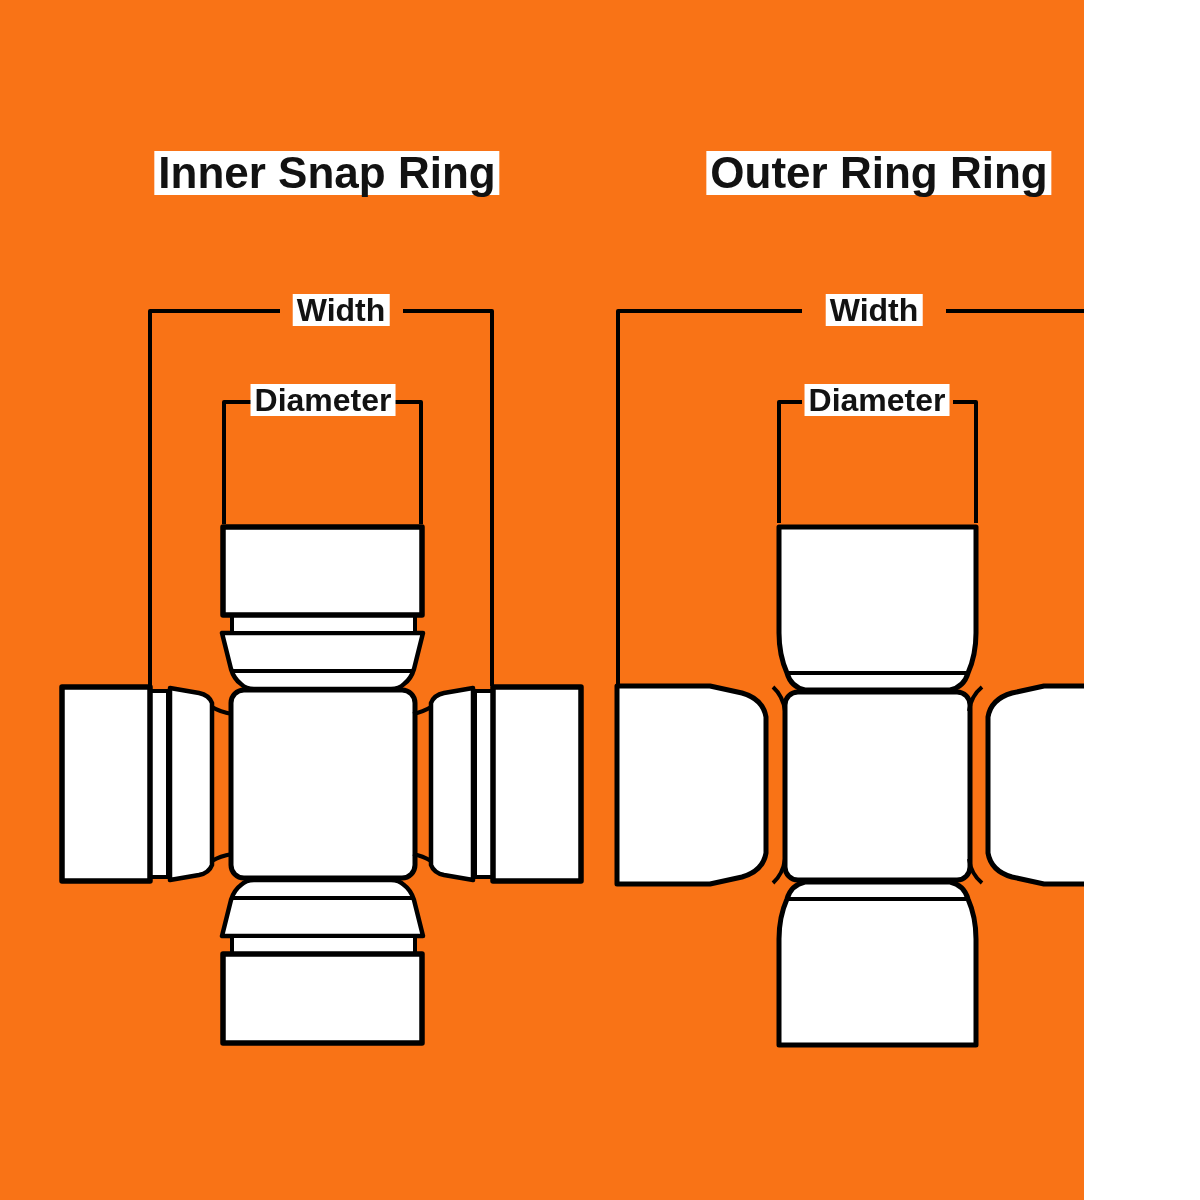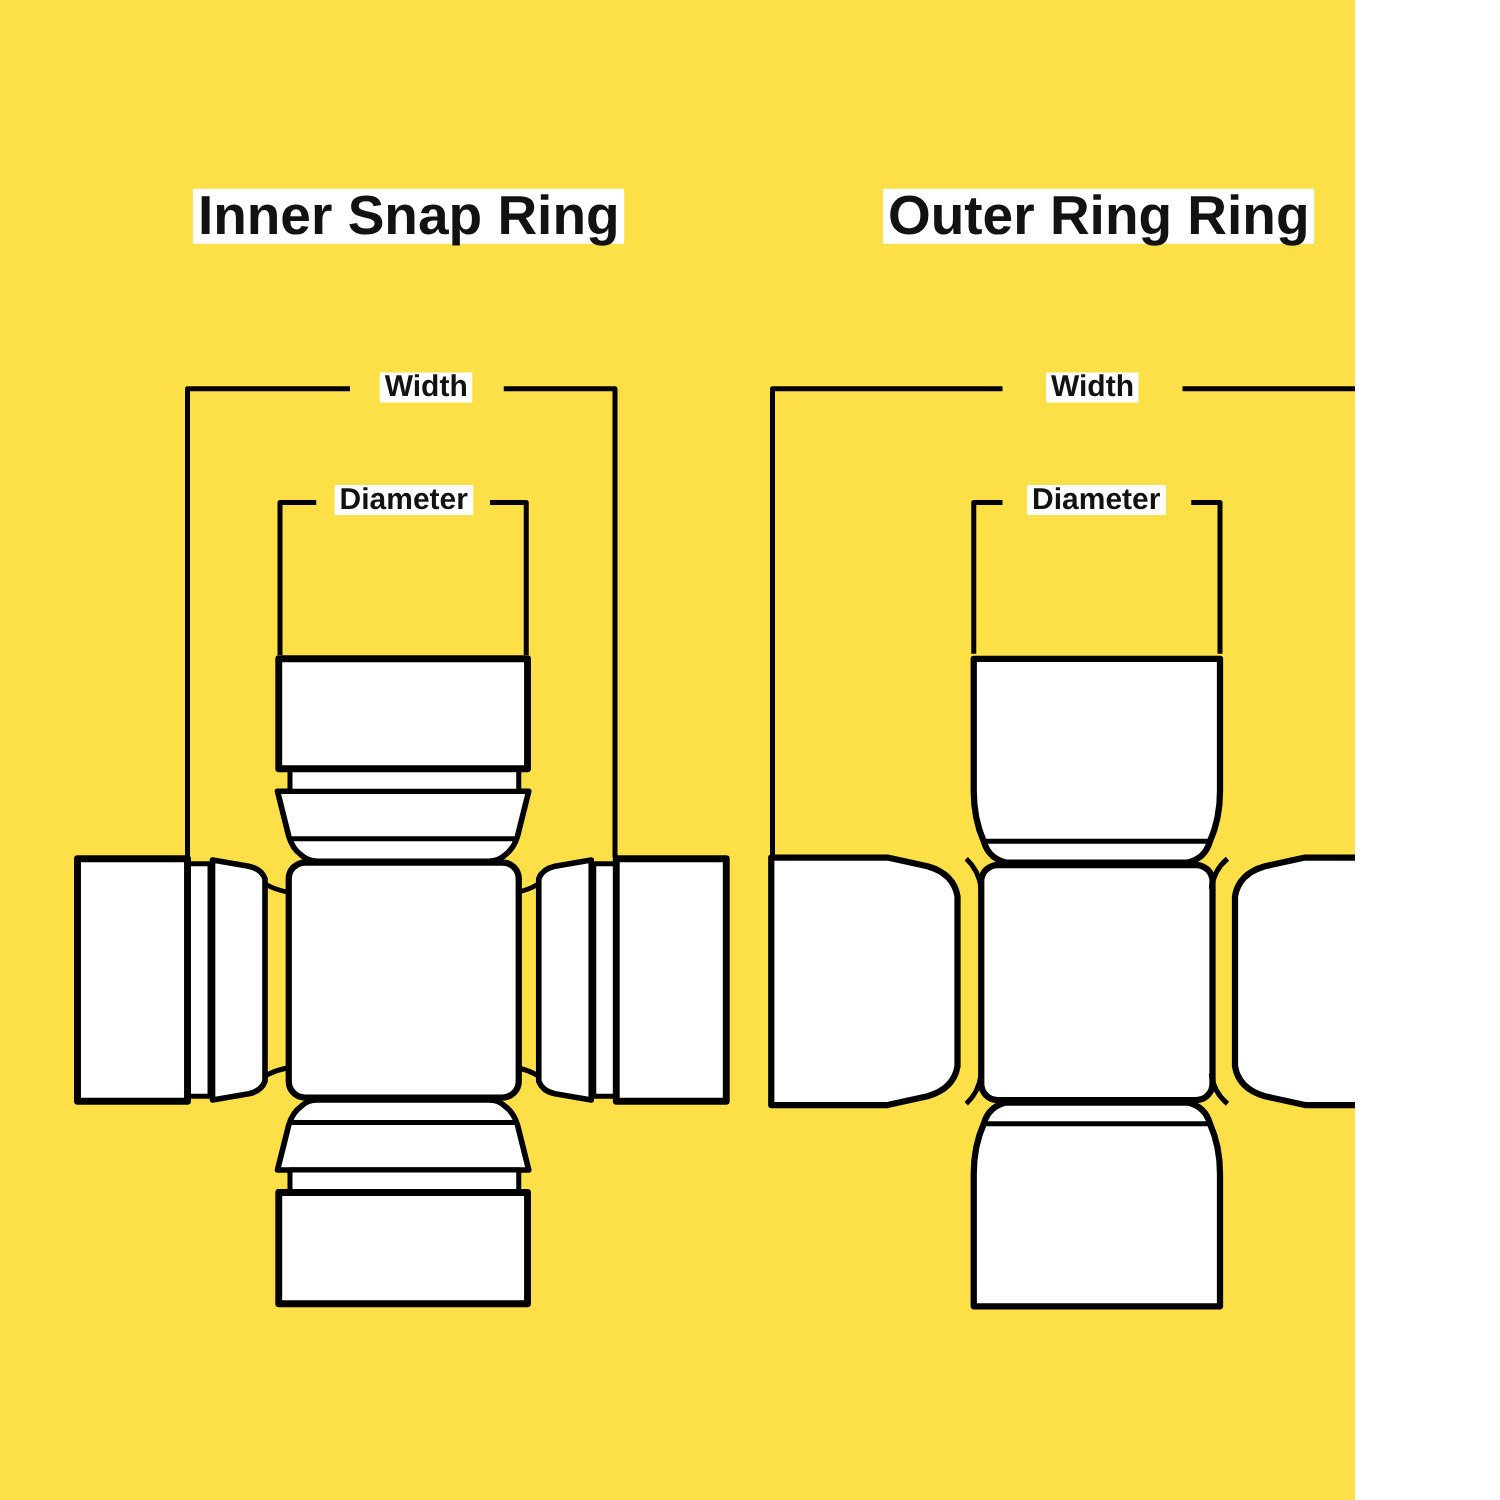--- a/index.html
+++ b/index.html
@@ -5,40 +5,40 @@
   html, body {
     margin: 0;
     padding: 0;
     background: #ffffff;
     font-family: "Liberation Sans", sans-serif;
   }
   .canvas {
     position: relative;
     width: 1084px;
     height: 1200px;
-    background: #fde047;
+    background: #f97316;
     overflow: hidden;
   }
   .canvas svg {
     position: absolute;
     left: 0;
     top: 0;
   }
   .label {
     position: absolute;
     transform: translate(-50%, -50%);
     color: #121212;
     font-weight: 700;
     white-space: nowrap;
     background: #ffffff;
     padding: 0 4px;
     line-height: 1;
   }
   .title { font-size: 44px; letter-spacing: 0px; }
-  .dim   { font-size: 24px; }
+  .dim   { font-size: 32px; }
 </style>
 </head>
 <body>
 
 <div class="canvas">
 
   <svg width="1200" height="1200" viewBox="0 0 1200 1200">
     <g stroke="#000000" fill="none" stroke-linejoin="round" stroke-linecap="butt">
 
       <g>

